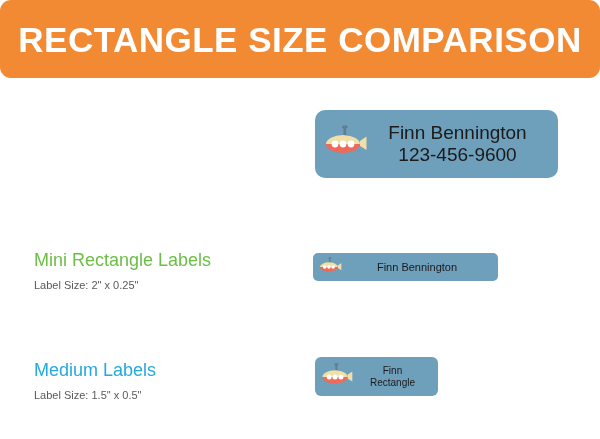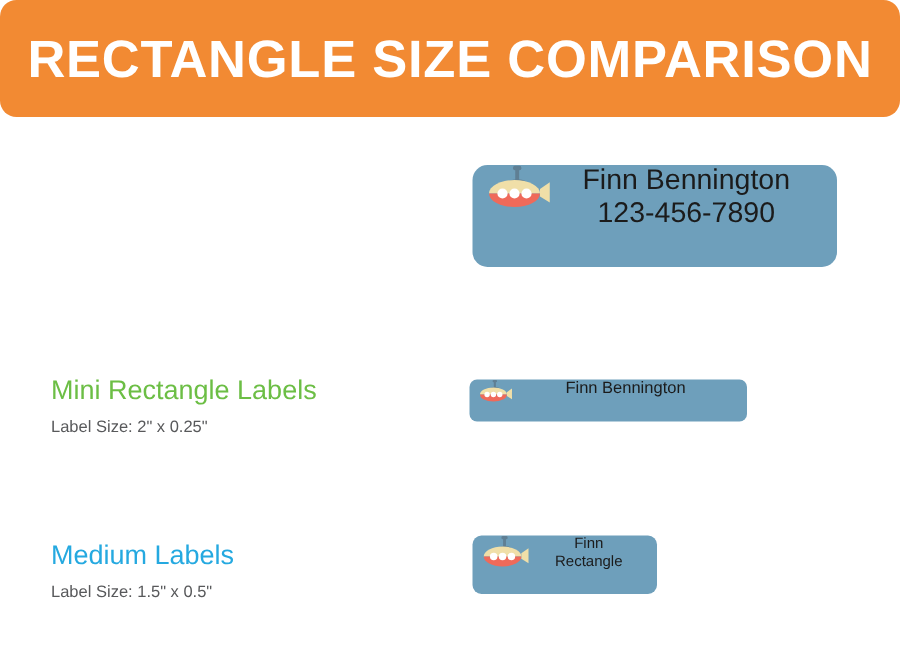--- a/index.html
+++ b/index.html
@@ -75,20 +75,21 @@
     margin: 0;
     white-space: nowrap;
   }
 
   
   .label-chip {
     position: absolute;
     background: #6e9fbb;
     display: flex;
     flex-direction: row;
+    align-items: center;
     box-sizing: border-box;
   }
 
   #chip-large {
     left: 315px;
     top: 2px;
     width: 243px;
     height: 68px;
     border-radius: 10px;
     padding: 0 10px 0 8px;
@@ -145,21 +146,21 @@
       <path d="M16 11 q6 -3 12 0 z" fill="#5f7f94"></path>
       <path d="M37 16 L43.5 11.5 L43.5 25 L37 21 Z" fill="#f0dfa8"></path>
       <path d="M3 19 a17 9 0 0 1 34 0 z" fill="#f0dfa8"></path>
       <path d="M3 19 a17 9 0 0 0 34 0 z" fill="#ef6a5a"></path>
       <circle cx="12" cy="19" r="3.4" fill="#ffffff"></circle>
       <circle cx="20" cy="19" r="3.4" fill="#ffffff"></circle>
       <circle cx="28" cy="19" r="3.4" fill="#ffffff"></circle>
     </svg>
     <div class="chip-text">
       <span class="line1">Finn Bennington</span>
-      <span class="line2">123-456-7890</span>
+      <span class="line2">123-456-9600</span>
     </div>
   </div>
 </div>
 
 <div class="row" id="row-1">
   <div class="row-info">
     <div class="row-title">Mini Rectangle Labels</div>
     <div class="row-size">Label Size: 2" x 0.25"</div>
   </div>
 

